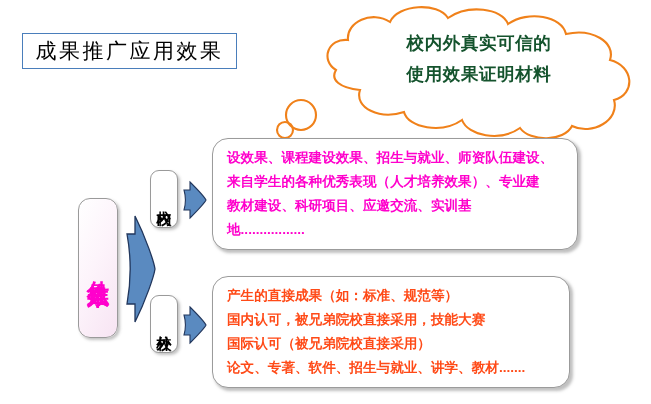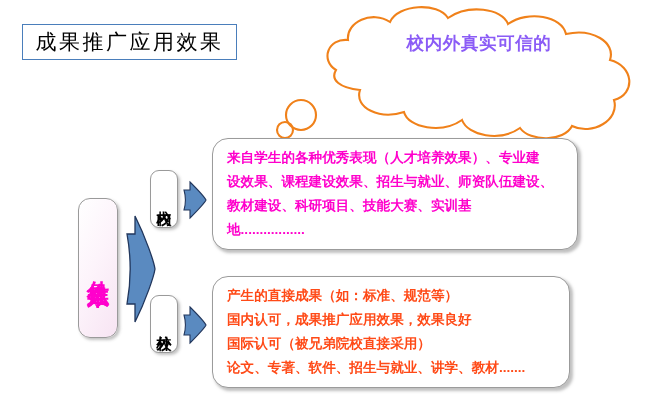--- a/index.html
+++ b/index.html
@@ -15,21 +15,21 @@
     width: 651px;
     height: 404px;
     background: #ffffff;
     overflow: hidden;
   }
 
   
   #title-box {
     position: absolute;
     left: 22px;
-    top: 24px;
+    top: 33px;
     width: 215px;
     height: 36px;
     border: 1.6px solid #4a7ebb;
     background: #ffffff;
     display: flex;
     align-items: center;
     justify-content: center;
     box-sizing: border-box;
   }
   #title-box .title-text {
@@ -58,21 +58,21 @@
     left: 92px;
     top: 26px;
     width: 230px;
     text-align: center;
     pointer-events: none;
   }
   #cloud-text div {
     font-family: "Liberation Sans", sans-serif;
     font-weight: bold;
     font-size: 17.5px;
-    color: #8b5cf6;
+    color: #14532d;
     letter-spacing: 0.6px;
     line-height: 31px;
     white-space: nowrap;
   }
 
   
   #what-box {
     position: absolute;
     left: 78px;
     top: 198px;
@@ -189,20 +189,21 @@
                  C 170 132, 136 126, 132 110
                  C 108 118, 82 106, 88 88
                  C 68 86, 58 78, 64 68 Z"></path>
       </g>
 
       <circle cx="29" cy="113" r="15" fill="none" stroke="#f0811a" stroke-width="2.1"></circle>
       <circle cx="13" cy="128" r="8" fill="none" stroke="#f0811a" stroke-width="2.1"></circle>
     </svg>
     <div id="cloud-text">
       <div>校内外真实可信的</div>
+      <div>使用效果证明材料</div>
     </div>
   </div>
 
   <div id="what-box">
     <span class="vtext">什么是效果</span>
   </div>
 
   <div class="arrow" id="main-arrow" style="left:124px; top:200px;">
     <svg width="34" height="138" viewBox="0 0 34 138" xmlns="http://www.w3.org/2000/svg">
       <path d="M 3 34 C 9 34, 11 34, 11 34 L 11 16 C 22 38, 30 62, 31 69 C 30 76, 22 100, 11 122 L 11 104 C 11 104, 9 104, 3 104 C 7 82, 7 56, 3 34 Z" fill="#5a8ac0" stroke="#21365c" stroke-width="1.3"></path>
@@ -221,26 +222,26 @@
   <div class="cat-box" id="cat-box-outside">
     <span class="vtext">校外</span>
   </div>
   <div class="arrow" style="left:181px; top:304px;">
     <svg width="28" height="42" viewBox="0 0 28 42" xmlns="http://www.w3.org/2000/svg">
       <path d="M 3 11 C 7 11, 9 11, 9 11 L 9 3 C 17 11, 24 19, 25 21 C 24 23, 17 31, 9 39 L 9 31 C 9 31, 7 31, 3 31 C 5 24, 5 18, 3 11 Z" fill="#5a8ac0" stroke="#21365c" stroke-width="1.1"></path>
     </svg>
   </div>
 
   <div class="content-box" id="content-box-inside">
+    <div class="line">设效果、课程建设效果、招生与就业、师资队伍建设、</div>
     <div class="line">来自学生的各种优秀表现（人才培养效果）、专业建</div>
-    <div class="line">设效果、课程建设效果、招生与就业、师资队伍建设、</div>
-    <div class="line">教材建设、科研项目、技能大赛、实训基</div>
+    <div class="line">教材建设、科研项目、应邀交流、实训基</div>
     <div class="line">地.................</div>
   </div>
 
   <div class="content-box" id="content-box-outside">
     <div class="line">产生的直接成果（如：标准、规范等）</div>
-    <div class="line">国内认可，成果推广应用效果，效果良好</div>
+    <div class="line">国内认可，被兄弟院校直接采用，技能大赛</div>
     <div class="line">国际认可（被兄弟院校直接采用）</div>
     <div class="line">论文、专著、软件、招生与就业、讲学、教材.......</div>
   </div>
 
 </div>
 
 </body></html>

